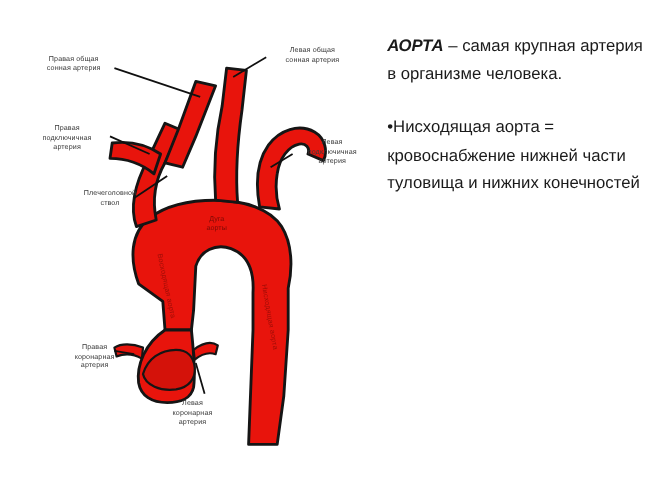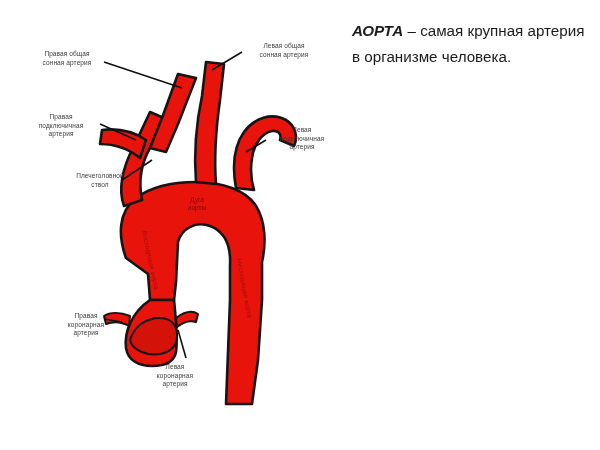--- a/index.html
+++ b/index.html
@@ -83,21 +83,21 @@
   #label-descending {
     left: 243px;
     top: 258px;
     transform: rotate(80deg);
   }
 
   
   #text-panel {
     position: absolute;
     left: 352px;
-    top: 18px;
+    top: 29px;
     width: 244px;
     height: 400px;
   }
   .para {
     color: #1b1b1b;
     font-size: 15.2px;
     line-height: 25.6px;
     font-family: "Liberation Sans", sans-serif;
     margin: 0;
   }
@@ -234,15 +234,16 @@
     <div class="vertical-label" id="label-ascending">Восходящая аорта</div>
 
     <div class="vertical-label" id="label-descending">Нисходящая аорта</div>
   </div>
 
   <div id="text-panel">
 
     <p class="para" id="para-intro"><span class="term">АОРТА</span><span> – самая крупная артерия в организме человека.</span></p>
 
 
+    <p class="para" id="para-descending"><span class="bullet-mark">•</span><span>Нисходящая аорта = кровоснабжение нижней части туловища и нижних конечностей</span></p>
   </div>
 
 </div>
 
 </body></html>

